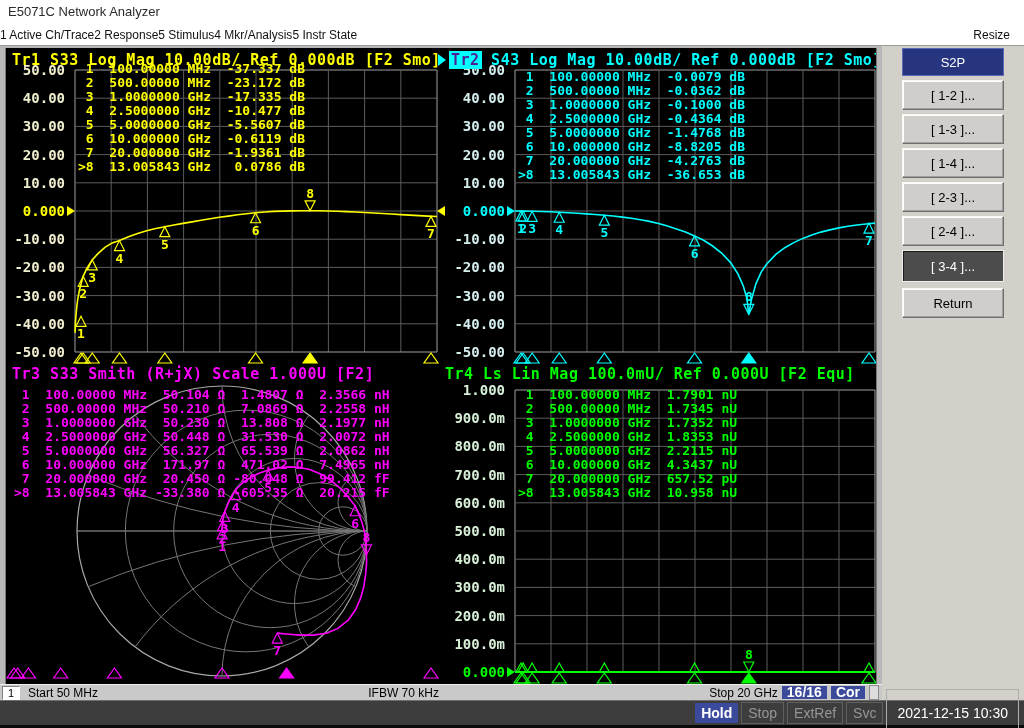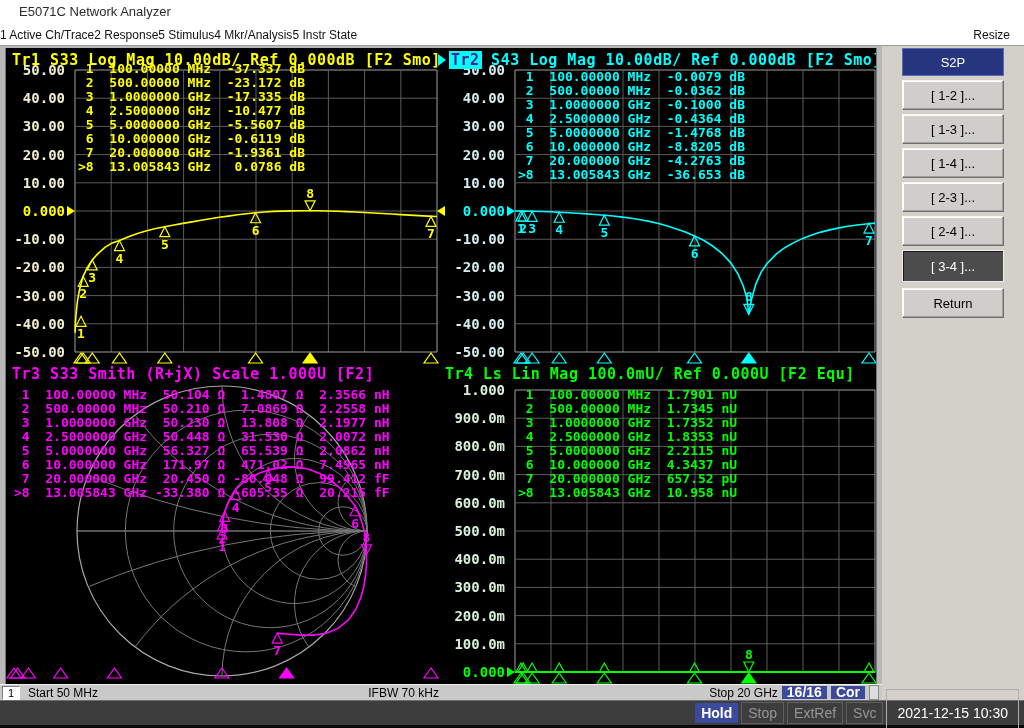--- a/index.html
+++ b/index.html
@@ -1,18 +1,18 @@
 <!DOCTYPE html>
 <html><head>
 <meta charset="utf-8">
 <style>
   html,body{margin:0;padding:0;background:#222;}
   #root{position:relative;width:1024px;height:728px;background:#fff;font-family:"Liberation Sans",sans-serif;overflow:hidden;}
   
-  #title-bar{position:absolute;left:0;top:0;width:897px;height:24px;background:#ffffff;color:#2b2b2b;font-size:13px;line-height:24px;padding-left:19px;box-sizing:border-box;}
+  #title-bar{position:absolute;left:0;top:0;width:897px;height:24px;background:#ffffff;color:#2b2b2b;font-size:13px;line-height:24px;padding-left:8px;box-sizing:border-box;}
   #menu-bar{position:absolute;left:0;top:24px;width:1024px;height:22px;background:#ffffff;border-bottom:1px solid #9a9a9a;box-sizing:border-box;display:flex;align-items:center;font-size:12px;color:#111;}
   .menu-item{margin-left:0;white-space:pre;cursor:default;}
   #menu-spacer{flex:1;}
   #resize-label{margin-right:14px;}
   
   #screen{position:absolute;left:0;top:46px;width:882px;height:654px;background:#000;}
   #left-strip{position:absolute;left:0;top:0;width:5px;height:638px;background:#b8b8b8;border-right:1px solid #777;}
   #right-strip{position:absolute;left:876px;top:0;width:6px;height:638px;background:#b8b8b8;border-left:1px solid #777;}
   #top-strip{position:absolute;left:0;top:0;width:882px;height:2px;background:#b8b8b8;}
   #chart-svg{position:absolute;left:0;top:0;}

